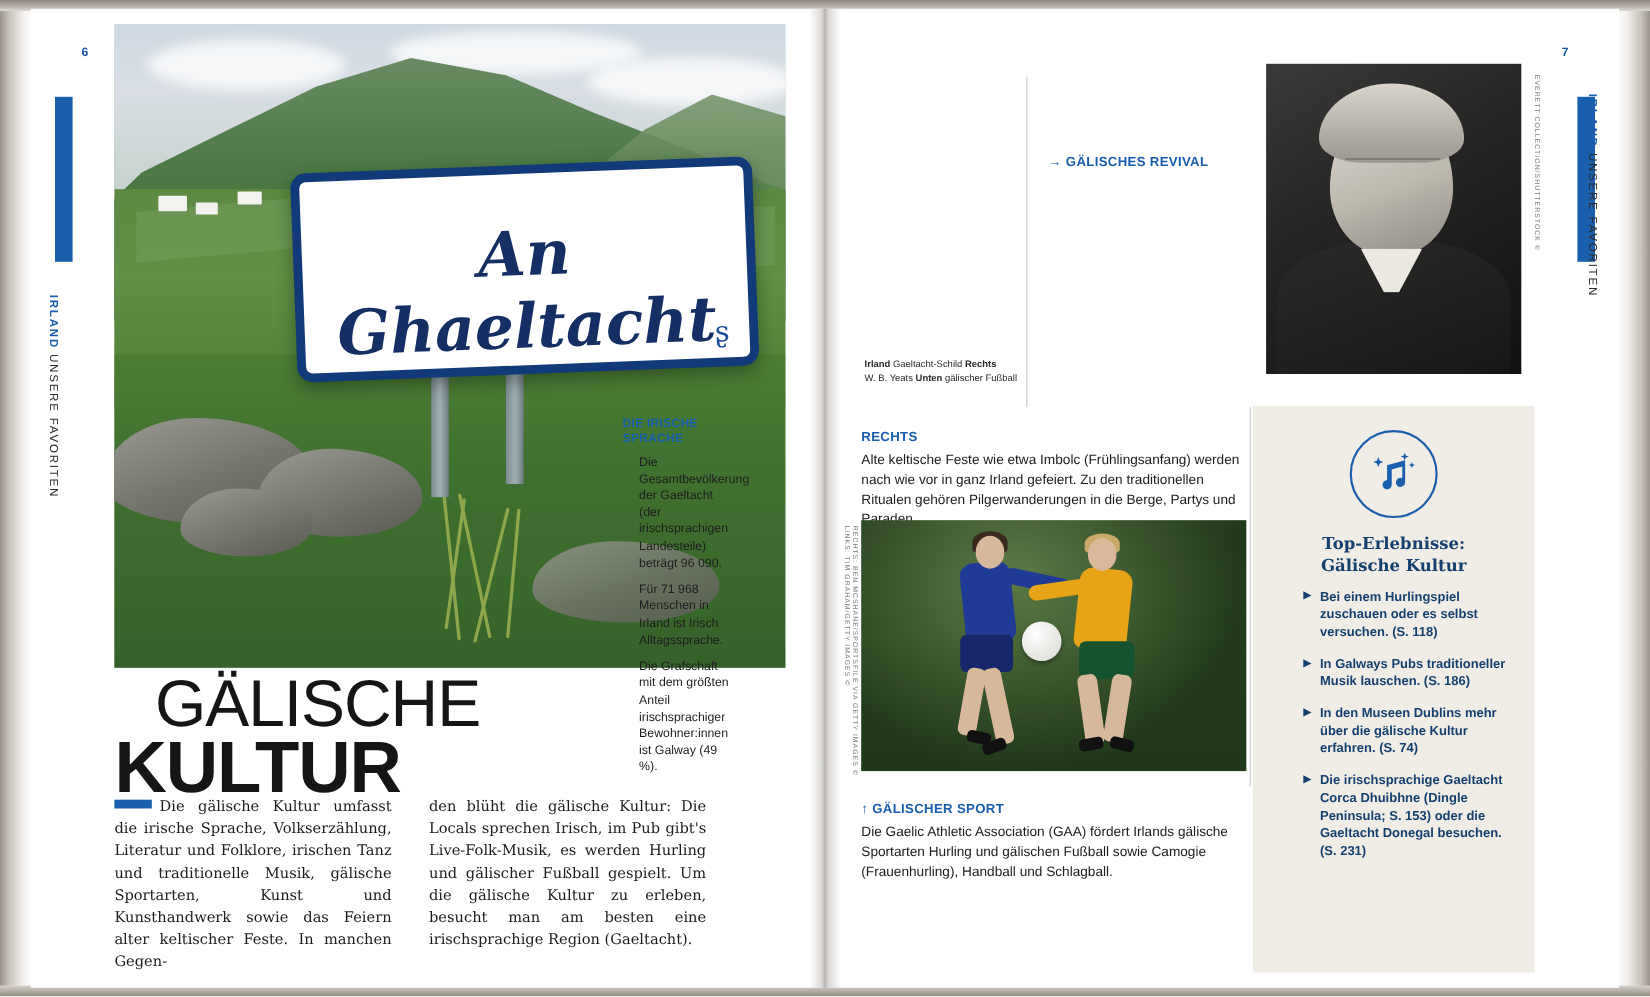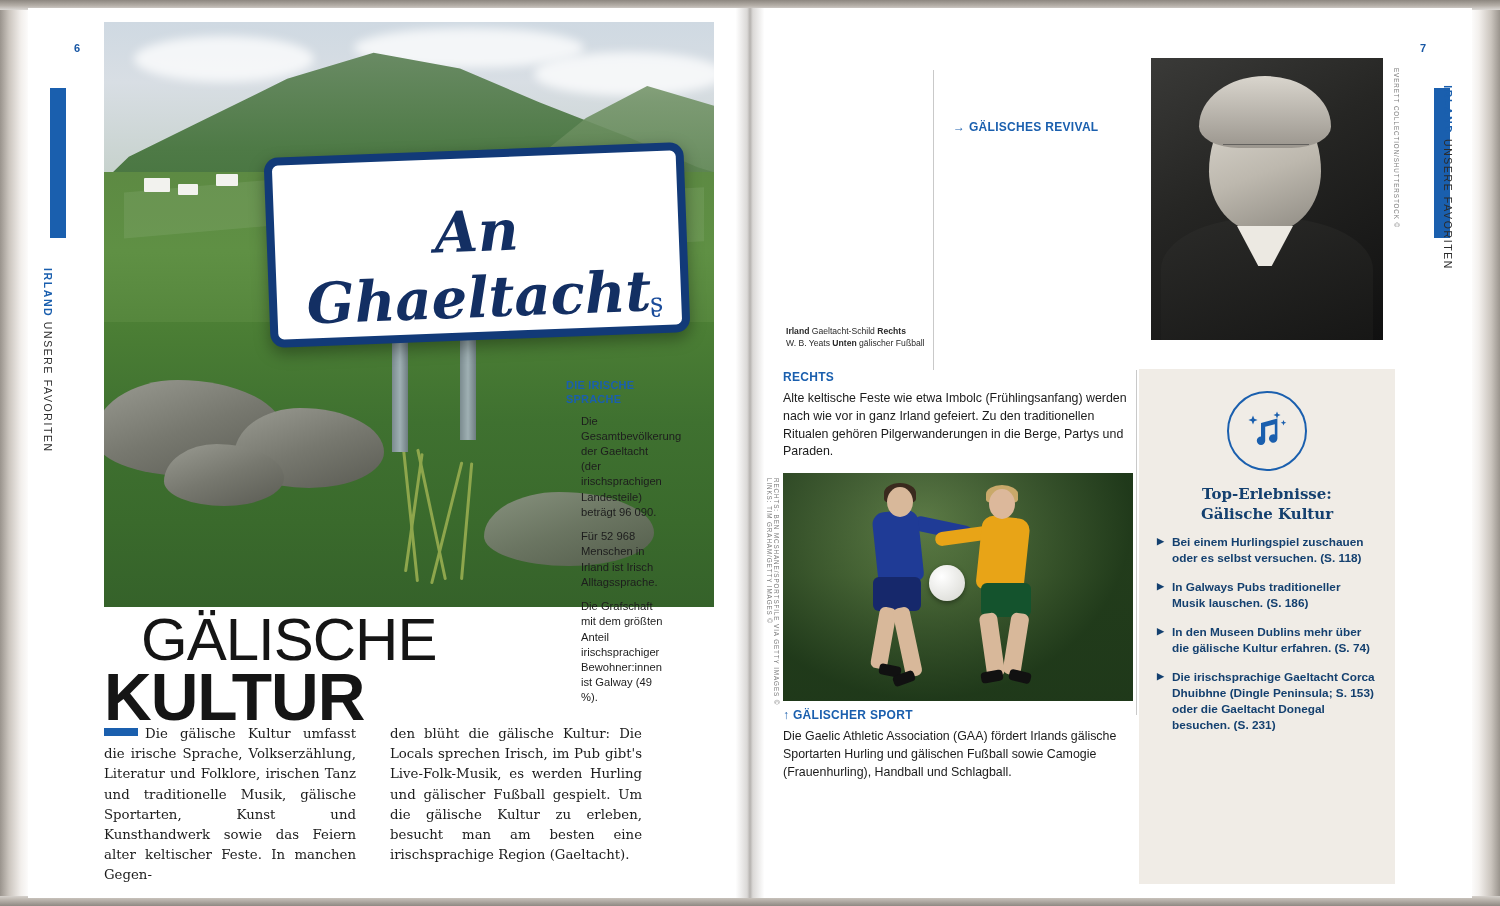--- a/index.html
+++ b/index.html
@@ -150,21 +150,21 @@
   .sidebar-p {
     font-size: 11.2px; line-height: 1.36; color: #1d1d1d; margin-bottom: 9px; margin-left: 15px;
   }
 
   
   .rule-v {
     position: absolute; width: 1px; background: #c9c9c9;
   }
   .arrow-head {
     font-size: 12px; font-weight: 700; color: #1a5fae; line-height: 1.2;
-    letter-spacing: .3px; margin-bottom: 6px;
+    letter-spacing: .3px; margin-bottom: 6px; margin-top: 20px;
   }
   .col-text {
     font-size: 12.4px; line-height: 1.42; color: #1b1b1b;
   }
   .caption-small {
     font-size: 8.6px; line-height: 1.35; color: #2a2a2a;
   }
   .caption-small b { font-weight: 700; }
   .credit {
     position: absolute; font-size: 6.3px; letter-spacing: .9px; color: #7d7d7d;
@@ -356,21 +356,21 @@
     <div class="body-col" style="left:362px; top:716px; width:252px;">
       <span>den blüht die gälische Kultur: Die Locals sprechen Irisch, im Pub gibt's Live-Folk-Musik, es werden Hurling und gälischer Fußball gespielt. Um die gälische Kultur zu erleben, besucht man am besten eine irischsprachige Region (Gaeltacht).</span>
     </div>
     <div class="body-col" style="left:76px; top:716px; width:252px;">
       <span class="dash"></span><span>Die gälische Kultur umfasst die irische Sprache, Volkserzählung, Literatur und Folklore, irischen Tanz und traditionelle Musik, gälische Sportarten, Kunst und Kunsthandwerk sowie das Feiern alter keltischer Feste. In manchen Gegen-</span>
     </div>
 
     <div class="sidebar-box" style="left:538px;">
       <div class="sidebar-title">DIE IRISCHE SPRACHE</div>
       <div class="sidebar-p">Die Gesamtbevölkerung der Gaeltacht (der irischsprachigen Landesteile) beträgt 96 090.</div>
-      <div class="sidebar-p">Für 52 968 Menschen in Irland ist Irisch Alltagssprache.</div>
+      <div class="sidebar-p">Für 71 968 Menschen in Irland ist Irisch Alltagssprache.</div>
       <div class="sidebar-p">Die Grafschaft mit dem größten Anteil irischsprachiger Bewohner:innen ist Galway (49 %).</div>
     </div>
   </div>
 
   <div class="page-right">
 
     <div class="folio" style="right:46px; top:34px;">7</div>
     <div class="tab-bar" style="right:22px; top:80px; height:150px;"></div>
     <div class="side-label" style="right:18px; top:262px; transform:rotate(90deg); transform-origin:right top;">
       <b>IRLAND</b>
@@ -449,21 +449,21 @@
             <path d="M18 32a5 5 0 1 0 5-5V13l11-3v13a5 5 0 1 0 3 4.6V6l-17 4.6V32z" opacity="0"></path>
             <path d="M19 30.5a4.2 4.2 0 1 0 4.2 4.2V20.8l9.6-2.6v10.4a4.2 4.2 0 1 0 2.6 3.9V12.5l-16.4 4.4v13.6z" transform="translate(-2,-2)"></path>
             <path d="M9 7.5l1.3 3.3L13.6 12l-3.3 1.3L9 16.6 7.7 13.3 4.4 12l3.3-1.2z"></path>
             <path d="M33 3.5l1 2.6 2.6 1-2.6 1-1 2.6-1-2.6-2.6-1 2.6-1z"></path>
             <path d="M39.5 12l.8 2 2 .8-2 .8-.8 2-.8-2-2-.8 2-.8z"></path>
           </g>
         </svg>
       </div>
       <div class="tips-title" style="white-space: pre-line;">Top-Erlebnisse:
 Gälische Kultur</div>
-      <div style="position:absolute; left:0; top:165px; right:0;">
+      <div style="position:absolute; left:0; top:165px; right:0;padding-left:28px;">
         <div class="tip-item">Bei einem Hurlingspiel zuschauen oder es selbst versuchen. (S. 118)</div>
         <div class="tip-item">In Galways Pubs traditioneller Musik lauschen. (S. 186)</div>
         <div class="tip-item">In den Museen Dublins mehr über die gälische Kultur erfahren. (S. 74)</div>
         <div class="tip-item">Die irischsprachige Gaeltacht Corca Dhuibhne (Dingle Peninsula; S. 153) oder die Gaeltacht Donegal besuchen. (S. 231)</div>
       </div>
     </div>
   </div>
 
   <div class="gutter"></div>
 </div>

